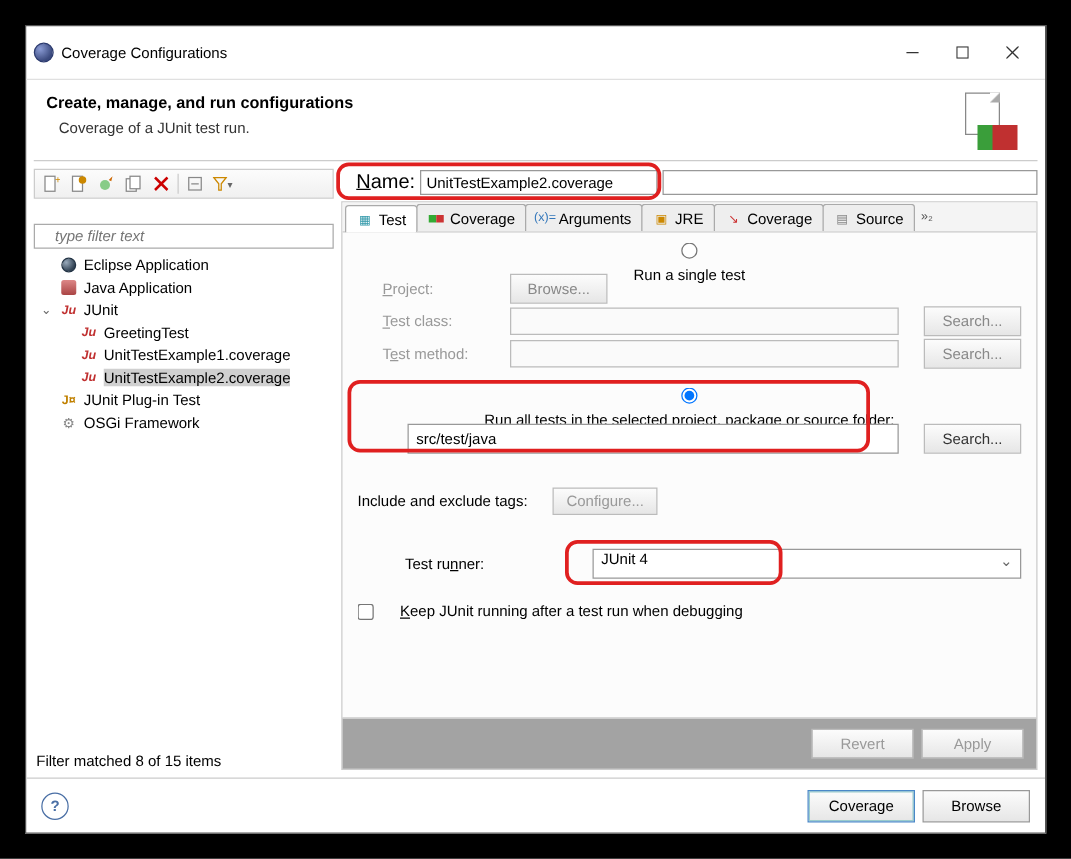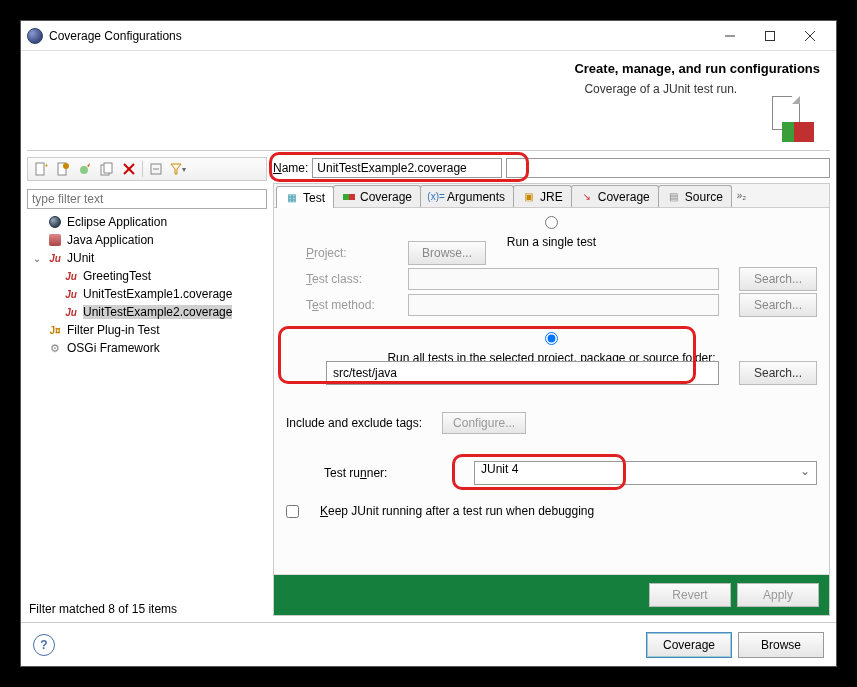--- a/index.html
+++ b/index.html
@@ -12,21 +12,21 @@
     .window {
       width: 817px;
       height: 647px;
       background: #fff;
       border: 1px solid #555;
       display: flex;
       flex-direction: column;
       position: relative;
     }
     .titlebar {
-      height: 30px;
+      height: 43px;
       display: flex;
       align-items: center;
       padding: 0 6px;
       border-bottom: 1px solid #e0e0e0;
     }
     .titlebar-icon {
       width: 16px; height: 16px;
       margin-right: 6px;
       border-radius: 50%;
       background: radial-gradient(circle at 30% 30%, #8a9bd4 0%, #3b4a7e 70%);
@@ -38,22 +38,21 @@
       display: flex; align-items: center; justify-content: center;
       font-family: "Segoe MDL2 Assets", monospace;
       font-size: 12px;
       cursor: default;
       color: #333;
     }
     .win-btn svg { stroke: #333; }
     .header-area {
       padding: 10px 16px 8px 16px;
       display: flex;
-      align-items: flex-end;
-      flex-direction: column;
+      align-items: flex-start;
     }
     .header-text { flex: 1; }
     .header-text h2 { font-size: 13px; font-weight: bold; margin-bottom: 6px; }
     .header-text p { font-size: 12px; color: #333; margin-left: 10px; }
     .header-icon {
       width: 56px; height: 46px;
       position: relative;
     }
     .header-doc {
       position: absolute; top: 0; left: 8px;
@@ -90,24 +89,25 @@
     }
     .tb-btn {
       width: 18px; height: 18px;
       display: flex; align-items: center; justify-content: center;
       font-size: 11px;
     }
     .tb-sep { width: 1px; height: 16px; background: #ccc; }
     .filter-input {
       border: 1px solid #aaa;
       height: 20px;
-      margin-top: 8px;
-      padding: 0 4px;
+      margin-top: 20px;
+      padding: 0 16px;
       font-size: 12px;
       color: #999;
+      font-style: italic;
     }
     .tree {
       flex: 1;
       border: none;
       padding: 4px 0;
       overflow: auto;
     }
     .tree-item {
       height: 18px;
       display: flex; align-items: center;
@@ -145,21 +145,21 @@
       flex-direction: column;
       min-width: 0;
     }
     .name-row {
       display: flex; align-items: center;
       height: 22px;
       gap: 4px;
       margin-bottom: 4px;
       position: relative;
     }
-    .name-row label { font-size: 12px; }
+    .name-row label { font-size: 16px; margin-left: 12px; }
     .name-row .ul { text-decoration: underline; }
     .name-input, .rightfill-input {
       height: 20px;
       border: 1px solid #999;
       padding: 0 4px;
       font-size: 12px;
     }
     .name-input { width: 190px; }
     .rightfill-input { flex: 1; background: #fff; }
     .highlight {
@@ -265,21 +265,21 @@
       content: "⌄";
       position: absolute; right: 6px; top: 2px;
       color: #666;
     }
     .checkbox-row { display: flex; align-items: center; gap: 21px; margin-top: 18px; }
     .buttons-row {
       display: flex; justify-content: flex-end;
       gap: 6px;
       padding: 8px 10px;
       border-top: 1px solid #ddd;
-      background: #15803d;
+      background: #a3a3a3;
     }
     .buttons-row .btn {
       width: 82px; height: 24px;
       border: 1px solid #bbb;
       background: linear-gradient(#fcfcfc, #e6e6e6);
       font-size: 12px; color: #999;
       display: flex; align-items: center; justify-content: center;
     }
     .footer {
       height: 44px;
@@ -421,21 +421,21 @@
             <span class="tree-icon icon-junit">Ju</span>
             <span class="label">UnitTestExample1.coverage</span>
           </div>
           <div class="tree-item lvl2 selected" style="padding-left: 36px;">
             <span class="tree-icon icon-junit">Ju</span>
             <span class="label">UnitTestExample2.coverage</span>
           </div>
           <div class="tree-item lvl1" style="padding-left: 4px;">
             <span class="twisty"></span>
             <span class="tree-icon icon-junit-p">J¤</span>
-            <span class="label">Filter Plug-in Test</span>
+            <span class="label">JUnit Plug-in Test</span>
           </div>
           <div class="tree-item lvl1" style="padding-left: 4px;">
             <span class="twisty"></span>
             <span class="tree-icon icon-osgi">⚙</span>
             <span class="label">OSGi Framework</span>
           </div>
         </div>
       <div class="left-status">Filter matched 8 of 15 items</div>
     </div>
 

